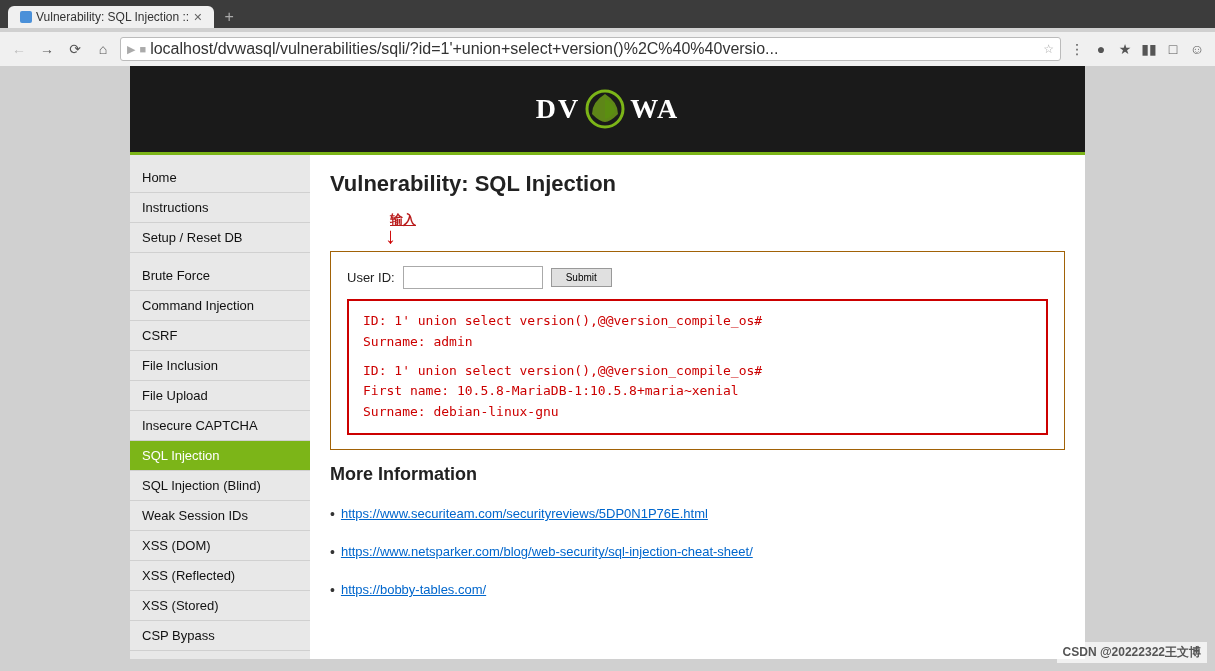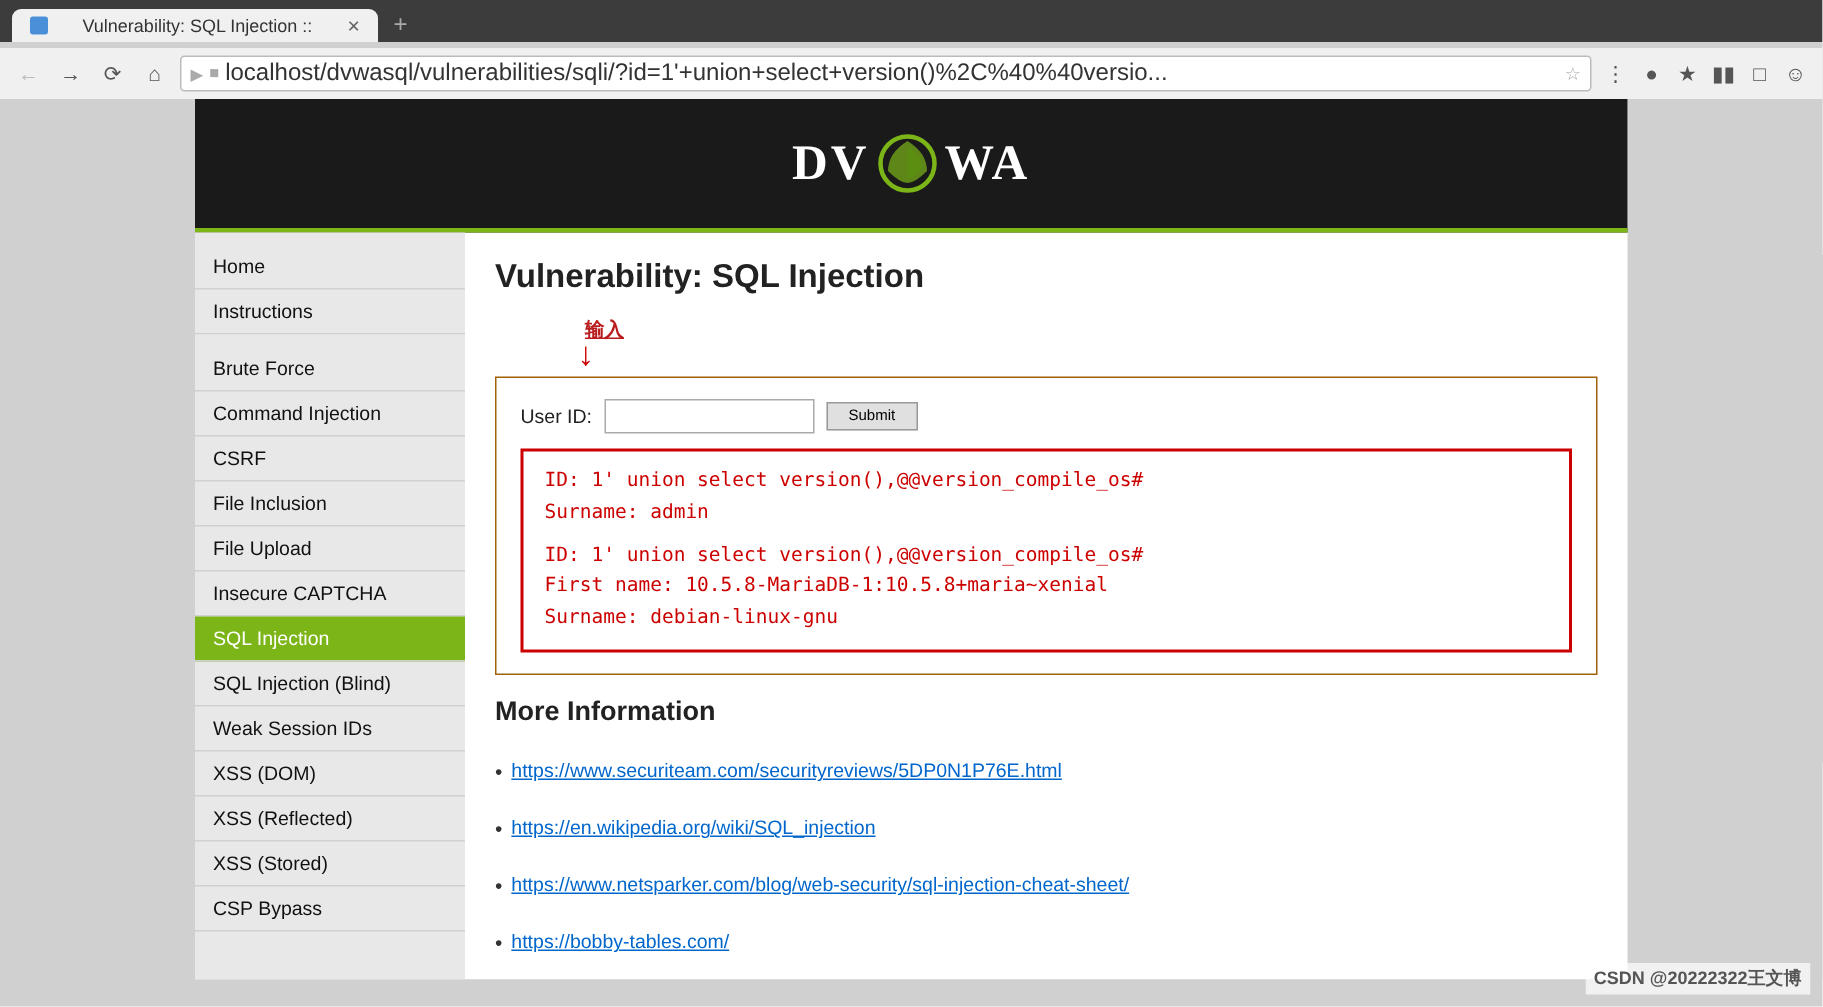--- a/index.html
+++ b/index.html
@@ -16,21 +16,21 @@
       gap: 4px;
       margin-bottom: 4px;
     }
     .browser-tab {
       background: #f0f0f0;
       border-radius: 6px 6px 0 0;
       padding: 4px 12px;
       font-size: 12px;
       display: flex;
       align-items: center;
-      gap: 23px;
+      gap: 4px;
       color: #333;
       justify-content: center;
     }
     .tab-favicon {
       width: 12px;
       height: 12px;
       background: #4a90d9;
       border-radius: 2px;
       display: inline-block;
     }
@@ -101,21 +101,21 @@
       padding: 18px 0;
       text-align: center;
       border-bottom: 3px solid #7cb518;
     }
     .dvwa-logo {
       display: inline-flex;
       align-items: center;
       gap: 0;
     }
     .dvwa-logo-text {
-      font-size: 33px;
+      font-size: 28px;
       font-weight: bold;
       color: white;
       font-family: Georgia, serif;
       letter-spacing: 2px;
     }
     .dvwa-logo-emblem {
       width: 50px;
       height: 50px;
     }
 
@@ -285,20 +285,21 @@
         </svg>
         <span class="dvwa-logo-text">WA</span>
       </div>
     </div>
 
     <div class="content-area">
 
       <nav class="sidebar">
         <a class="sidebar-item">Home</a>
         <a class="sidebar-item">Instructions</a>
+        <a class="sidebar-item">Setup / Reset DB</a>
         <div class="sidebar-divider"></div>
         <a class="sidebar-item">Brute Force</a>
         <a class="sidebar-item">Command Injection</a>
         <a class="sidebar-item">CSRF</a>
         <a class="sidebar-item">File Inclusion</a>
         <a class="sidebar-item">File Upload</a>
         <a class="sidebar-item">Insecure CAPTCHA</a>
         <a class="sidebar-item active">SQL Injection</a>
         <a class="sidebar-item">SQL Injection (Blind)</a>
         <a class="sidebar-item">Weak Session IDs</a>
@@ -332,23 +333,20 @@
             <div>Surname: debian-linux-gnu</div>
           </div>
         </div>
 
         <h2 class="more-info-title">More Information</h2>
         <ul class="more-info-list">
           <li>
             <a href="#">https://www.securiteam.com/securityreviews/5DP0N1P76E.html</a>
           </li>
           <li>
-            <a href="#">https://en.wikipedia.org/wiki/SQL_injection</a>
-          </li>
-          <li>
             <a href="#">https://www.netsparker.com/blog/web-security/sql-injection-cheat-sheet/</a>
           </li>
           <li>
             <a href="#">https://bobby-tables.com/</a>
           </li>
         </ul>
       </main>
     </div>
   </div>
 </div>

